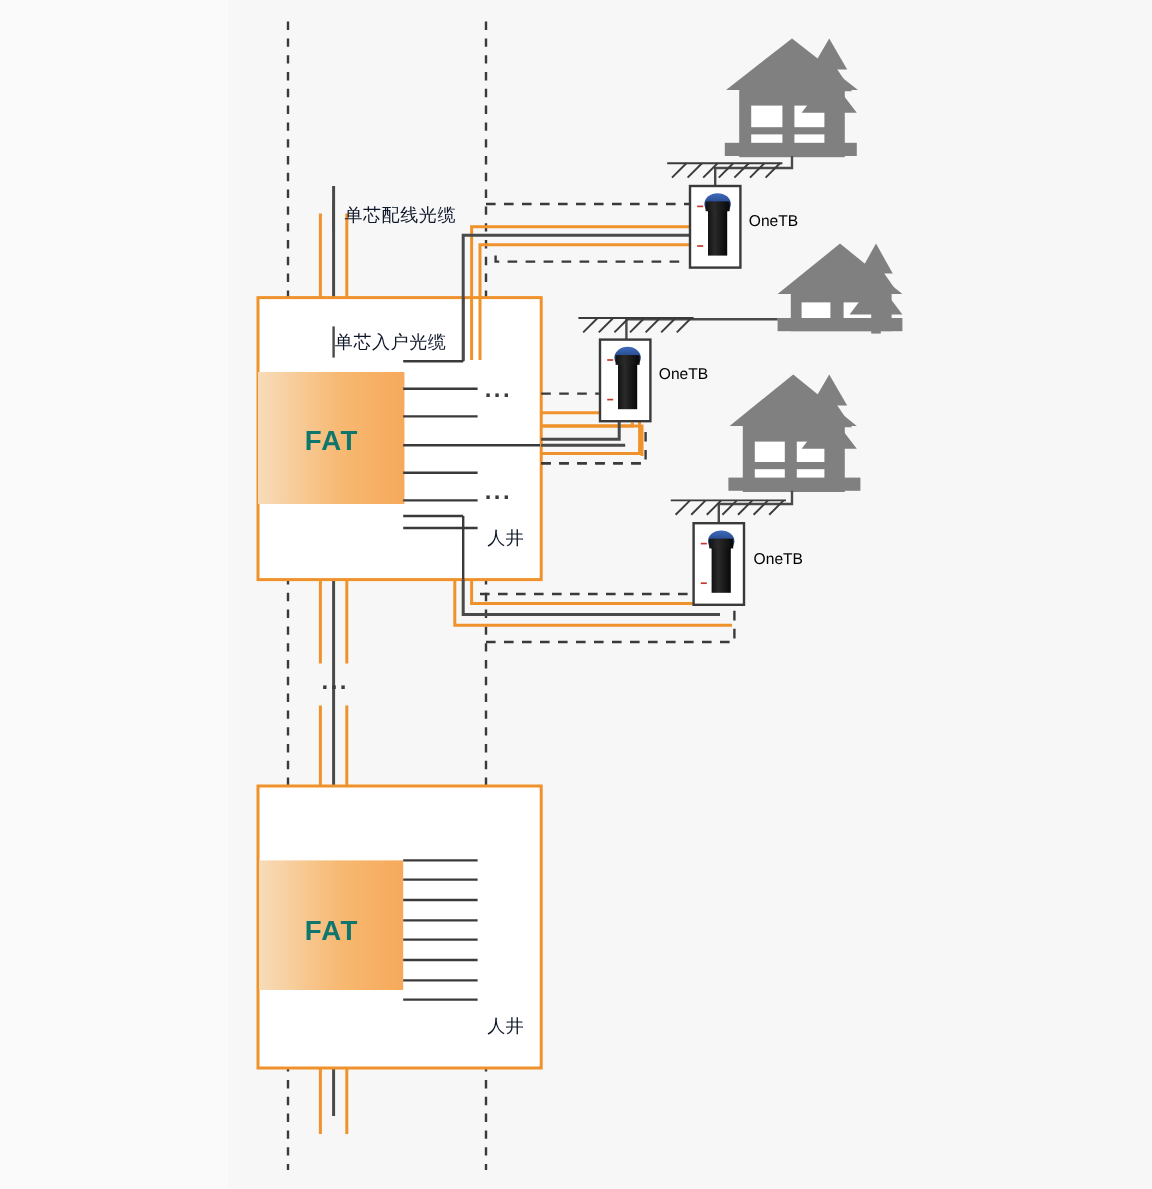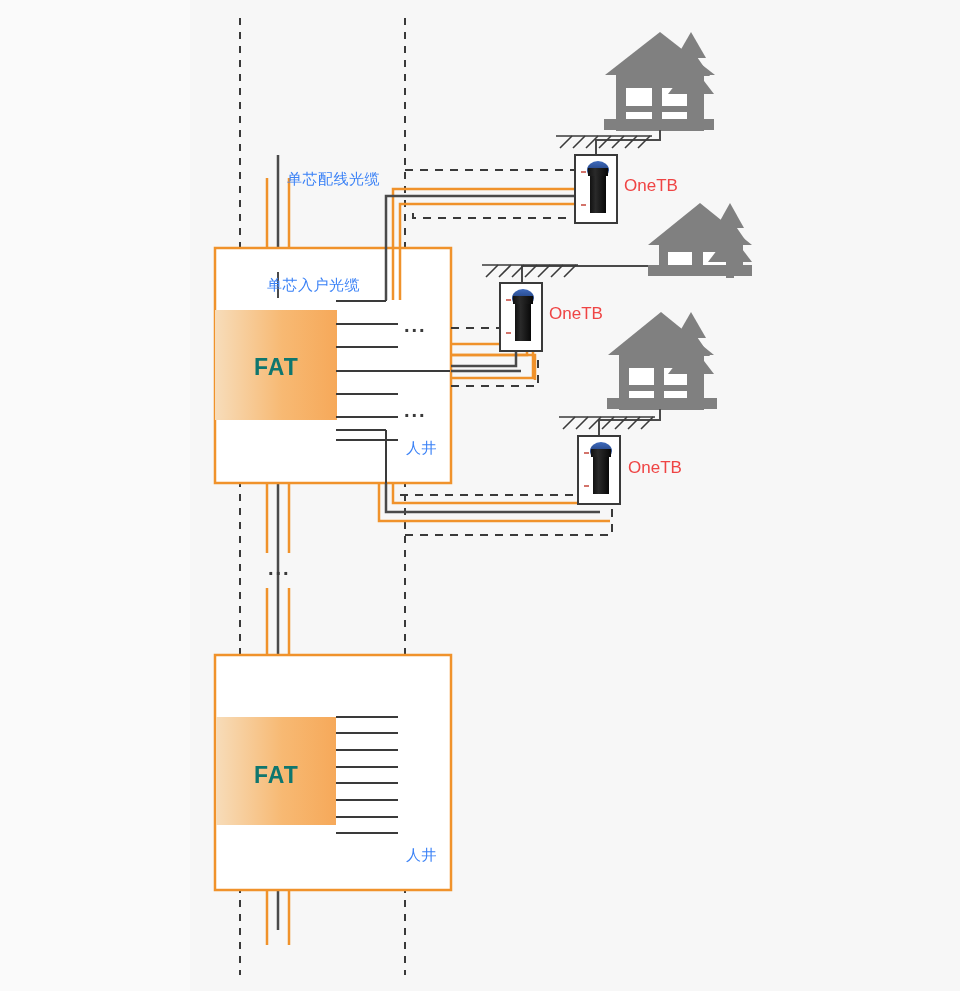--- a/index.html
+++ b/index.html
@@ -37,31 +37,31 @@
   svg.layer {
     position: absolute;
     left: 0;
     top: 0;
     width: 960px;
     height: 991px;
     overflow: visible;
   }
   .label {
     position: absolute;
-    color: #3b82f6;
+    color: #0f172a;
     white-space: nowrap;
     font-family: "Liberation Sans", "DejaVu Sans", sans-serif;
   }
   .label-cn {
     font-size: 15px;
     letter-spacing: 0.5px;
   }
   .label-onetb {
-    font-size: 17px;
-    color: #ef4444;
+    font-size: 13px;
+    color: #000000;
     text-align: right;
   }
   .fat-text {
     position: absolute;
     font-size: 23px;
     font-weight: bold;
     color: #0f766e;
     letter-spacing: 1px;
   }
   .dots {
@@ -320,21 +320,21 @@
     <g>
       <line x1="278" y1="168" x2="278" y2="192" stroke="#4a4a4a" stroke-width="2"></line>
     </g>
     <g>
       <line x1="278" y1="272" x2="278" y2="298" stroke="#4a4a4a" stroke-width="2"></line>
     </g>
   </svg>
 
   <div class="label label-cn" style="left:287px; top:170px;">单芯配线光缆</div>
 
-  <div class="label label-cn" style="left:267px; top:276px;">单芯入户光缆</div>
+  <div class="label label-cn" style="left:279px; top:276px;">单芯入户光缆</div>
 
   <div class="label label-cn" style="left:406px; top:439px;">人井</div>
 
   <div class="label label-cn" style="left:406px; top:846px;">人井</div>
 
   <div class="fat-text" style="left:254px; top:354px;">FAT</div>
 
   <div class="fat-text" style="left:254px; top:762px;">FAT</div>
 
   <div class="label label-onetb" style="left:624px; top:176px;">OneTB</div>

